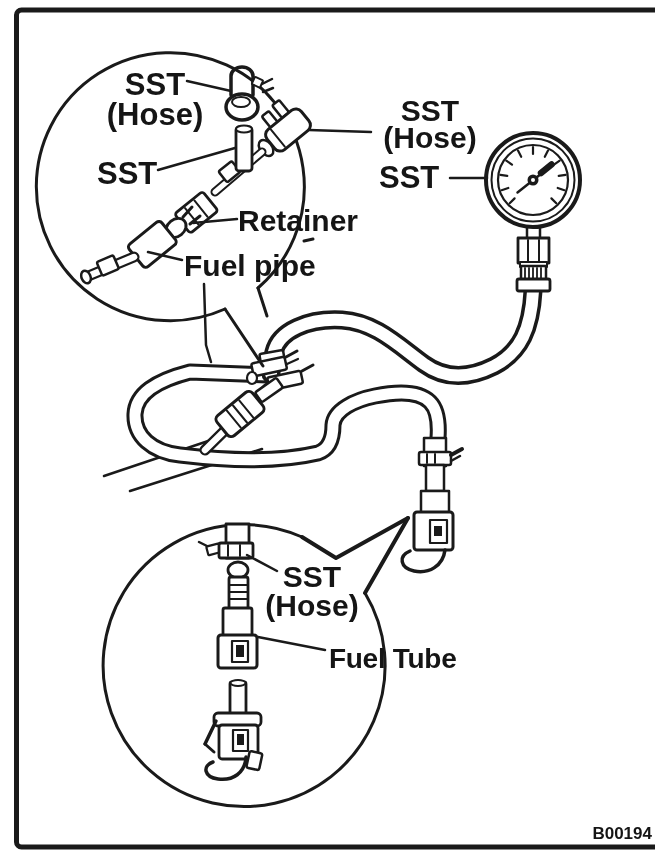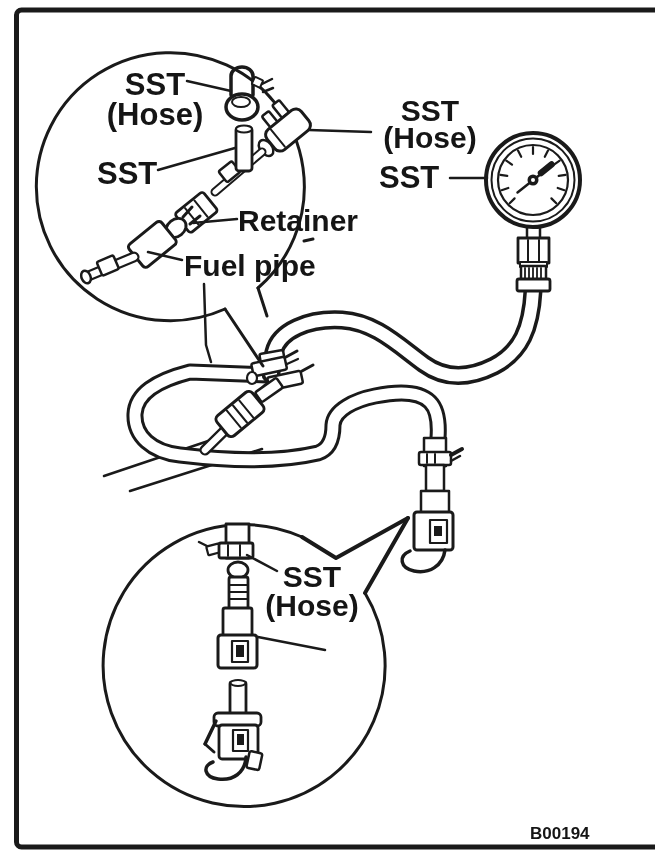--- a/index.html
+++ b/index.html
@@ -15,21 +15,21 @@
   }
   .lbl span{display:block;}
   #lbl-top-clamp{left:88px;top:70px;width:134px;text-align:center;font-size:31px;line-height:30px;}
   #lbl-adapter{left:97px;top:156px;font-size:31px;}
   #lbl-right-hose{left:363px;top:97px;width:134px;text-align:center;font-size:30px;line-height:27px;}
   #lbl-gauge{left:379px;top:160px;font-size:31px;}
   #lbl-retainer{left:238px;top:204px;font-size:30px;}
   #lbl-fuel-pipe{left:184px;top:249px;font-size:30px;}
   #lbl-bottom-hose{left:246px;top:562px;width:132px;text-align:center;font-size:30px;line-height:29px;}
   #lbl-ftc{left:329px;top:640px;font-size:28px;line-height:38px;letter-spacing:-0.3px;}
-  #lbl-code{left:530px;top:824px;width:122px;font-size:17px;}
+  #lbl-code{left:530px;top:824px;width:122px;text-align:right;font-size:17px;}
 </style>
 </head>
 <body>
 
 <div class="stage">
 
   <svg width="664" height="854" viewBox="0 0 664 854">
     <g stroke="#1a1a1a" fill="none" stroke-linecap="round" stroke-linejoin="round">
 
       <rect x="16.5" y="10" width="643" height="837" rx="5" stroke-width="5"></rect>
@@ -239,16 +239,17 @@
     <span>(Hose)</span>
   </div>
   <div class="lbl" id="lbl-gauge">SST</div>
   <div class="lbl" id="lbl-retainer">Retainer</div>
   <div class="lbl" id="lbl-fuel-pipe">Fuel pipe</div>
   <div class="lbl" id="lbl-bottom-hose">
     <span>SST</span>
     <span>(Hose)</span>
   </div>
   <div class="lbl" id="lbl-ftc">
+    <span>Fuel Tube</span>
   </div>
   <div class="lbl" id="lbl-code">B00194</div>
 
 </div>
 
 </body></html>

